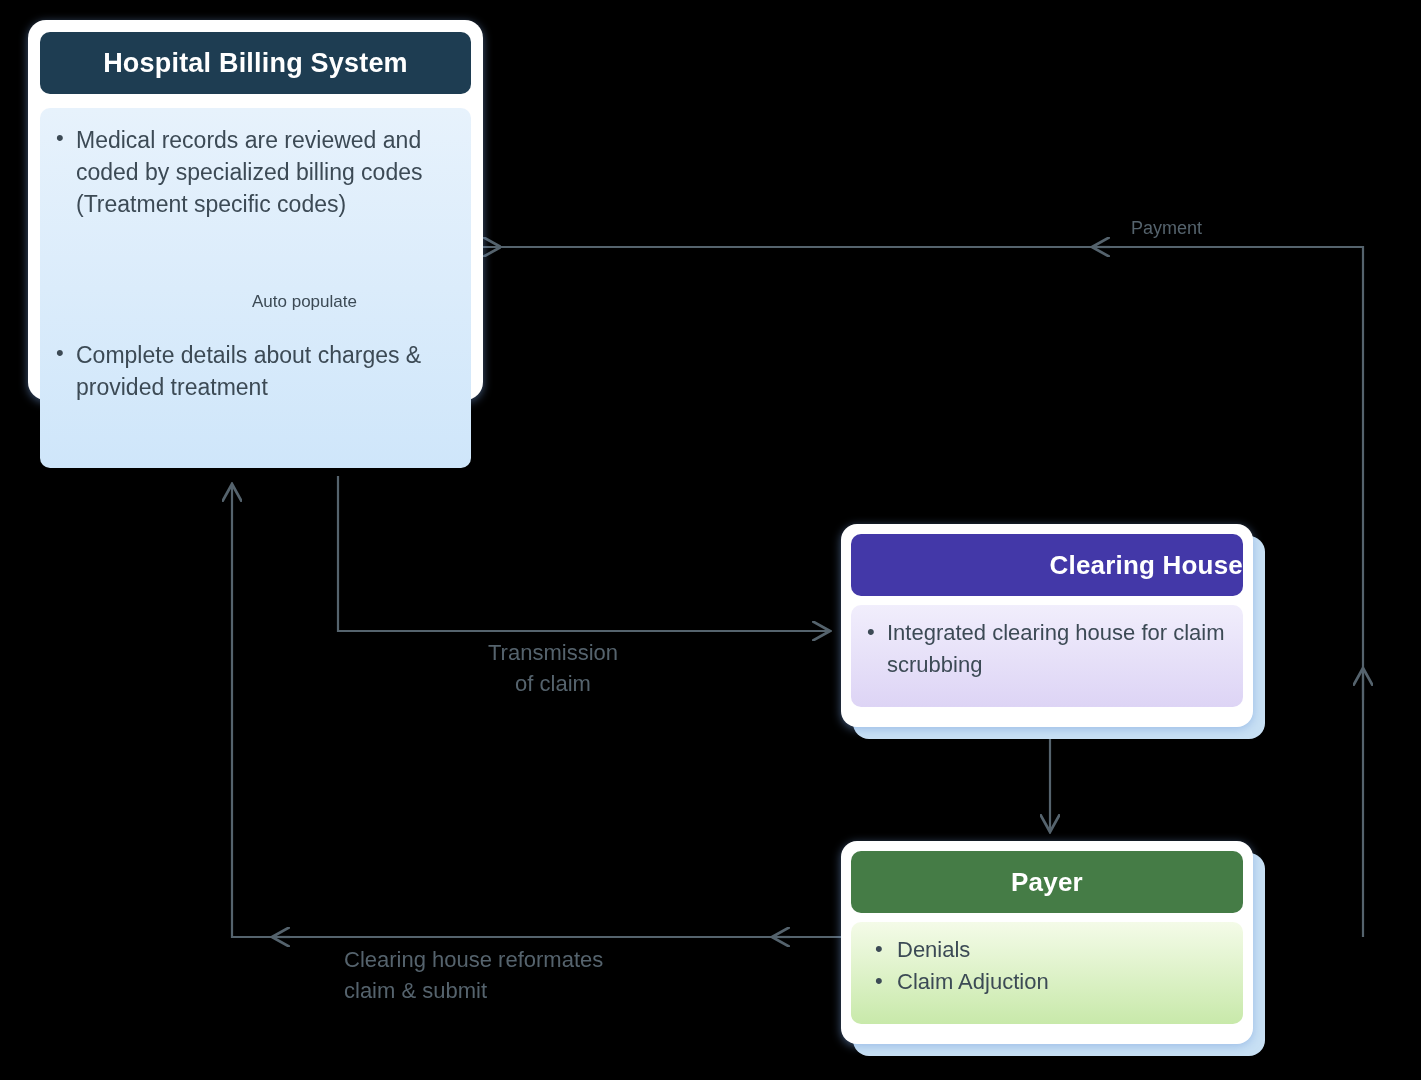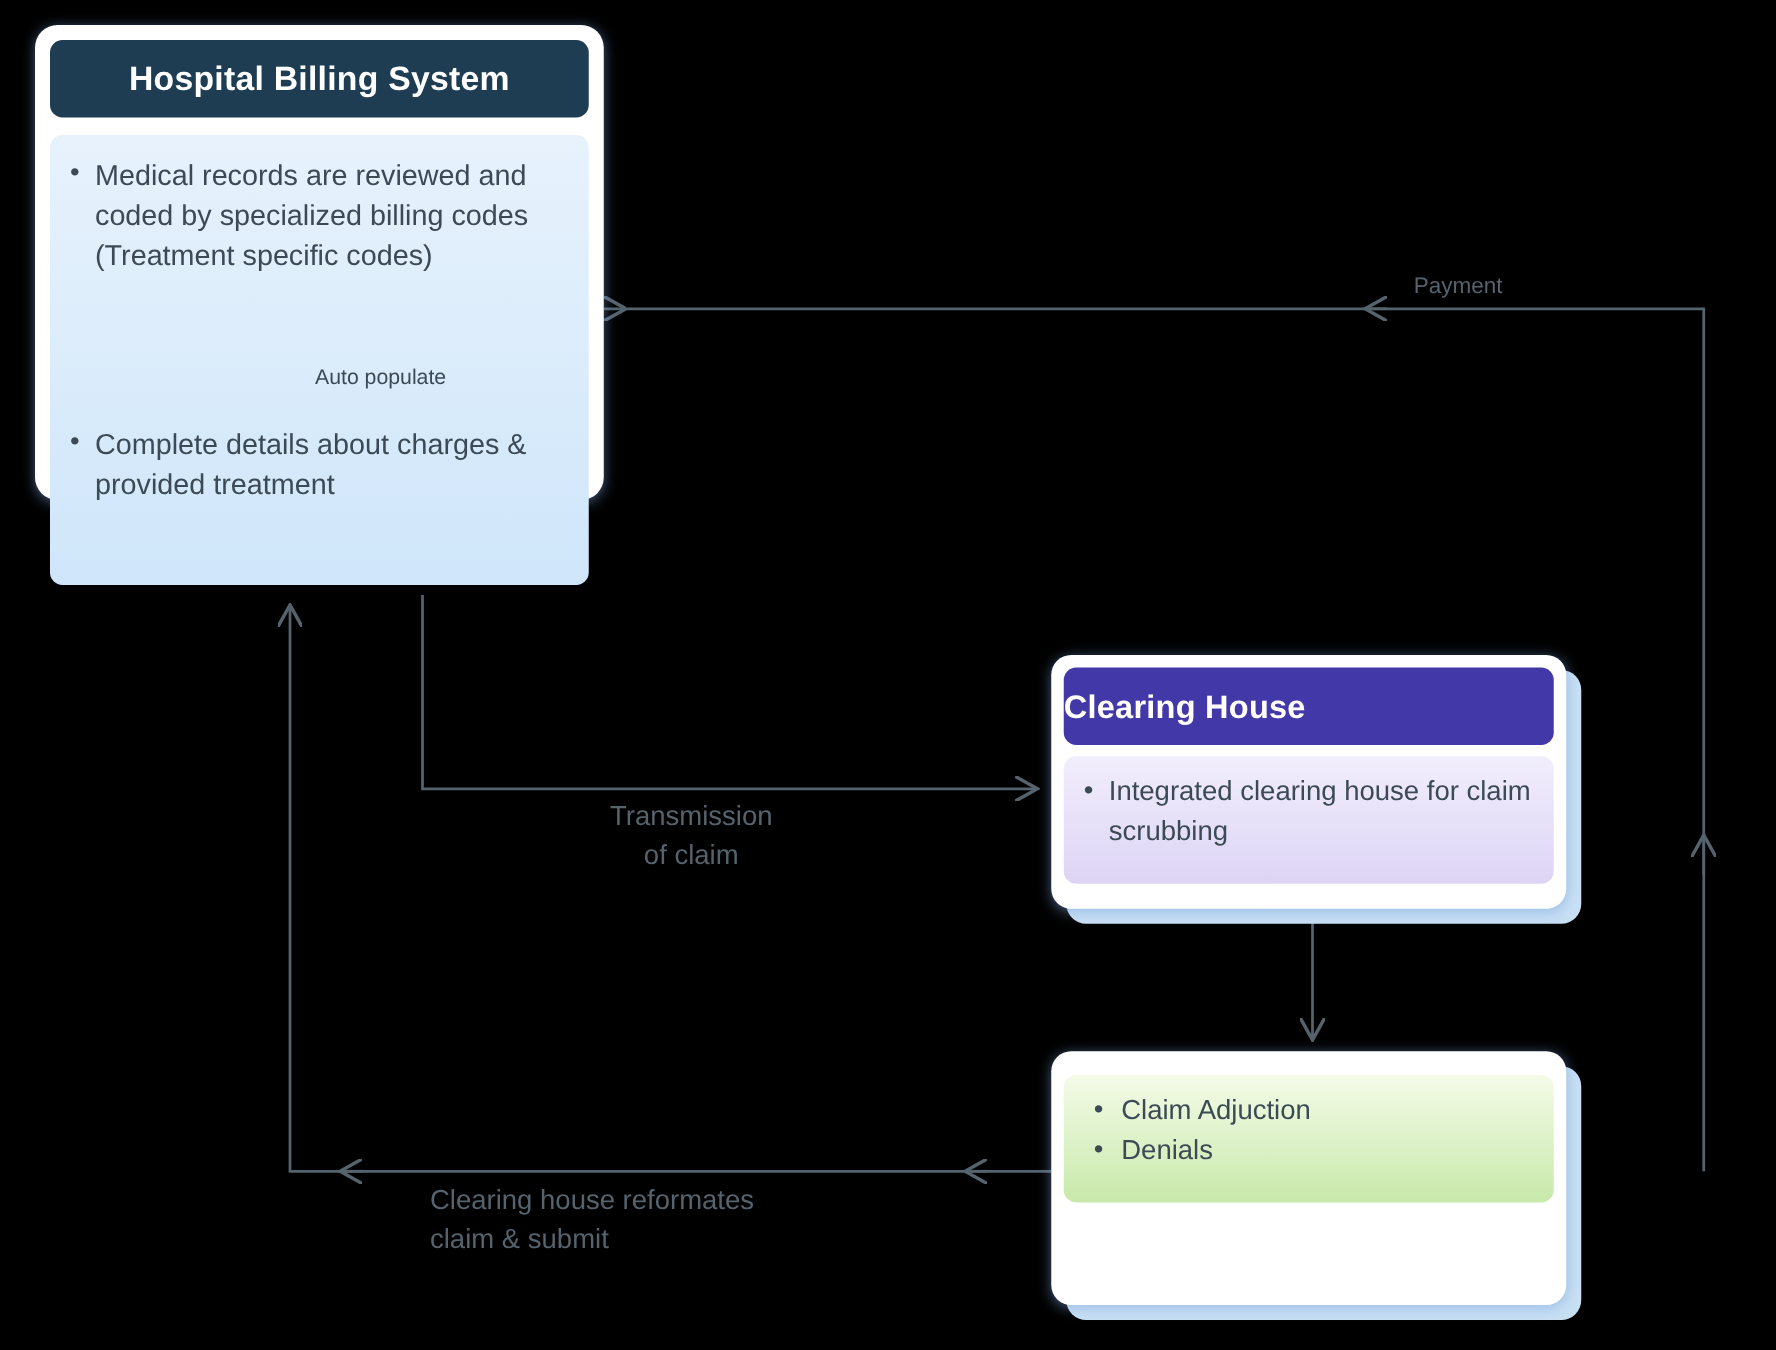--- a/index.html
+++ b/index.html
@@ -120,21 +120,21 @@
   }
   #shadow-clearing {
     left: 853px;
     top: 536px;
     width: 412px;
     height: 203px;
   }
   #card-clearing .card-head {
     height: 62px;
     background: #4338a8;
-    justify-content: flex-start;
+    justify-content: flex-end;
   }
   #card-clearing .card-body {
     margin-top: 9px;
     height: 102px;
     background: linear-gradient(180deg, #f1eefc 0%, #ddd4f5 100%);
     padding: 12px 14px 8px 14px;
   }
 
   
   #card-payer {
@@ -252,24 +252,27 @@
     </div>
     <div class="card-body">
       <ul class="bullets">
         <li>Integrated clearing house for claim scrubbing</li>
       </ul>
     </div>
   </div>
 
   <div class="card-shadowlayer" id="shadow-payer"></div>
   <div class="card" id="card-payer">
+    <div class="card-head">
+      <span>Payer</span>
+    </div>
     <div class="card-body">
       <ul class="bullets">
+        <li>Denials</li>
         <li>Claim Adjuction</li>
-        <li>Denials</li>
       </ul>
     </div>
   </div>
 
   <div class="edge-label" id="label-payment">Payment</div>
   <div class="edge-label" id="label-reformates" style="white-space: pre-line;">Clearing house reformates
 claim &amp; submit</div>
   <div class="edge-label" id="label-transmission" style="white-space: pre-line;">Transmission
 of claim</div>
 

